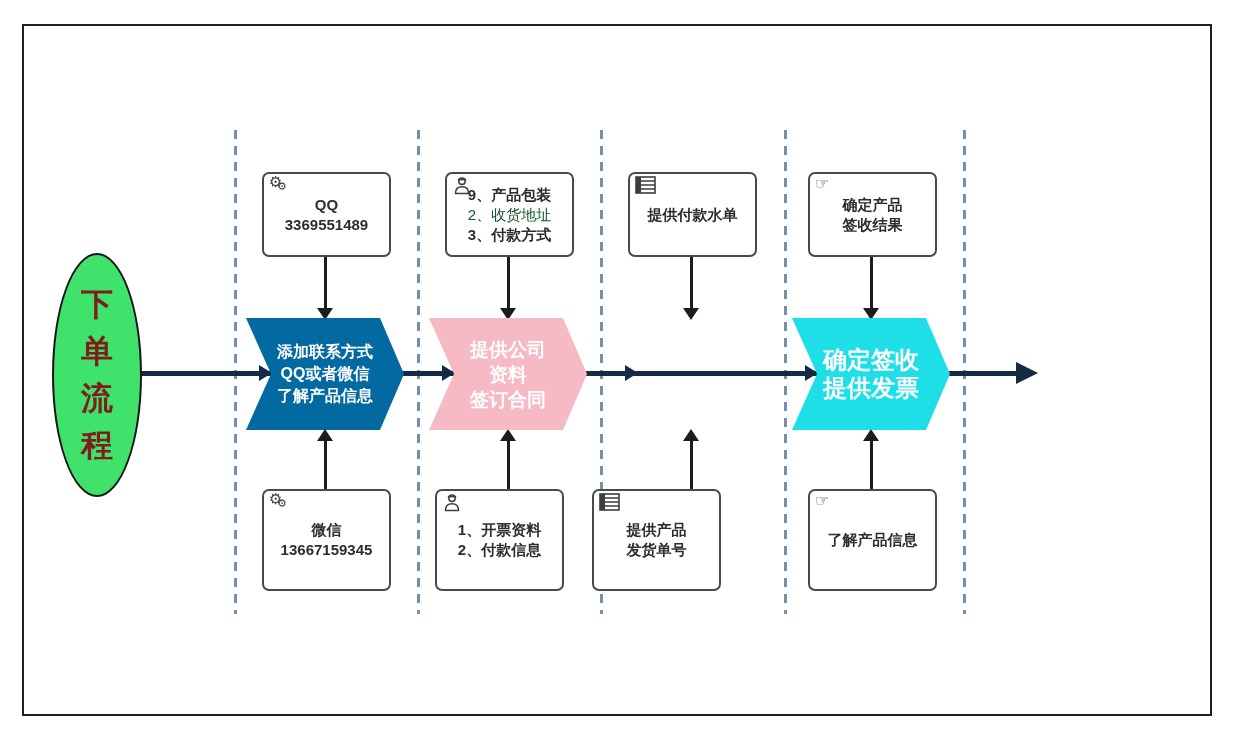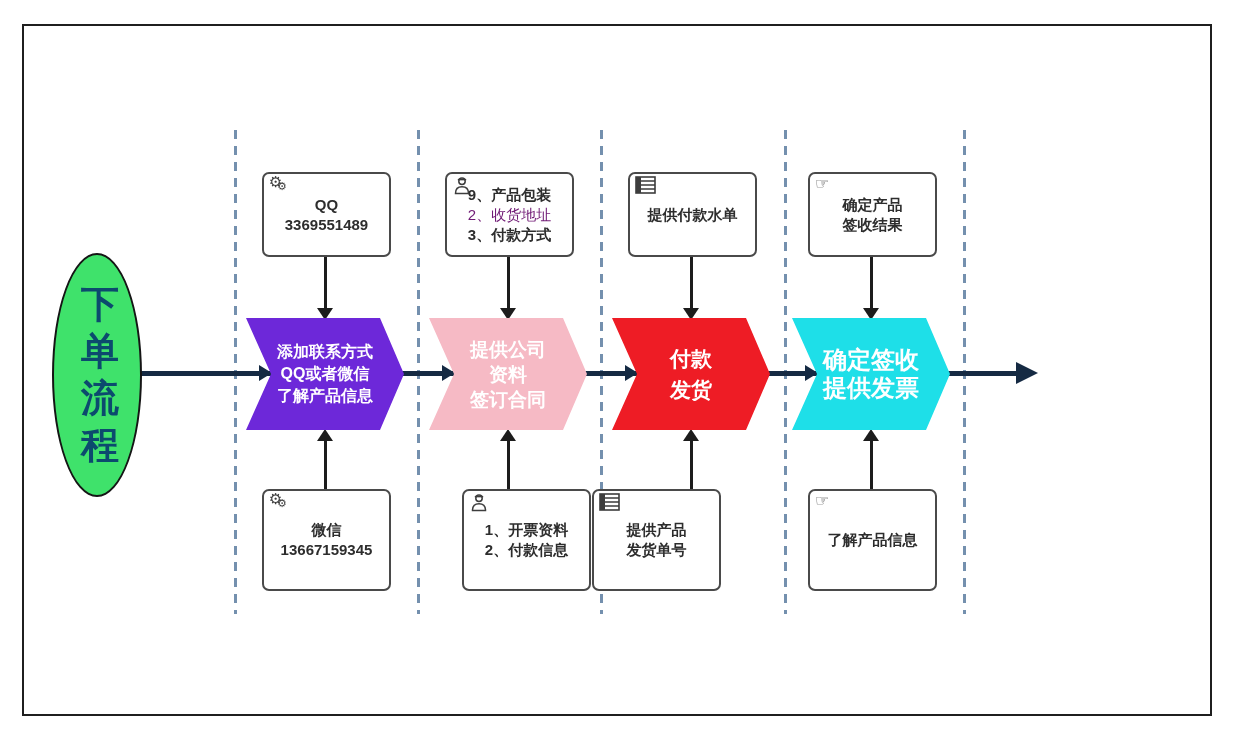--- a/index.html
+++ b/index.html
@@ -14,21 +14,21 @@
   .notch-arrow{position:absolute;top:365px;width:0;height:0;z-index:1;
                border-top:8px solid transparent;border-bottom:8px solid transparent;
                border-left:13px solid #152a43;}
   .big-arrow{position:absolute;left:1016px;top:362px;width:0;height:0;z-index:1;
              border-top:11px solid transparent;border-bottom:11px solid transparent;
              border-left:22px solid #152a43;}
 
   .start-ellipse{position:absolute;left:52px;top:253px;width:86px;height:240px;
                  border:2px solid #151515;border-radius:50%;display:flex;align-items:center;
                  justify-content:center;z-index:2;background:#3fe26b;}
-  .start-ellipse .vtext{width:32px;font-size:38px;font-weight:bold;color:#0c4a6e;
+  .start-ellipse .vtext{width:32px;font-size:32px;font-weight:bold;color:#7f1d1d;
                         line-height:47px;word-break:break-all;text-align:center;}
 
   .chevron{position:absolute;top:318px;width:158px;height:112px;z-index:2;
            display:flex;flex-direction:column;align-items:center;justify-content:center;
            color:#fff;font-weight:bold;text-align:center;
            clip-path:polygon(0 0,134px 0,100% 50%,134px 100%,0 100%,25px 50%);}
   .chev1{font-size:16px;line-height:22px;}
   .chev2{font-size:19px;line-height:25px;}
   .chev3{font-size:21px;line-height:31px;}
   .chev4{font-size:24px;line-height:28px;}
@@ -36,21 +36,21 @@
   .box{position:absolute;width:125px;background:#fff;border:2px solid #4a4a4a;border-radius:7px;
        display:flex;flex-direction:column;align-items:center;justify-content:center;
        font-weight:bold;color:#2d2d2d;font-size:15px;line-height:20px;text-align:center;z-index:2;}
   .box-top{top:172px;height:81px;}
   .box-bottom{top:489px;height:98px;}
   .box .icon{position:absolute;top:2px;left:5px;color:#3d3d3d;}
   .icon-gears{width:22px;height:20px;}
   .icon-gears .g1{position:absolute;left:0;top:-2px;font-size:15px;line-height:15px;}
   .icon-gears .g2{position:absolute;left:8px;top:5px;font-size:11px;line-height:11px;}
   .icon-hand{font-size:16px;line-height:16px;}
-  .muted{color:#701a75;font-weight:normal;}
+  .muted{color:#14532d;font-weight:normal;}
 
   .v-line{position:absolute;width:3px;background:#1c1c1c;z-index:1;}
   .vl-top{top:253px;height:56px;}
   .vl-bottom{top:440px;height:49px;}
   .arr-down{position:absolute;top:308px;width:0;height:0;z-index:1;
             border-left:8px solid transparent;border-right:8px solid transparent;
             border-top:12px solid #1c1c1c;}
   .arr-up{position:absolute;top:429px;width:0;height:0;z-index:1;
           border-left:8px solid transparent;border-right:8px solid transparent;
           border-bottom:12px solid #1c1c1c;}
@@ -85,21 +85,21 @@
   <div class="box box-top" style="left:262px">
     <span class="icon icon-gears">
       <span class="g1">⚙</span>
         <span class="g2">⚙</span>
     </span>
     <span>QQ</span>
     <span>3369551489</span>
   </div>
   <div class="v-line vl-top" style="left:324px"></div>
   <div class="arr-down" style="left:317px"></div>
-  <div class="chevron chev1" style="left: 246px; background: #6d28d9;">
+  <div class="chevron chev1" style="left: 246px; background: #0369a1;">
     <span>添加联系方式</span>
     <span>QQ或者微信</span>
     <span>了解产品信息</span>
   </div>
   <div class="arr-up" style="left:317px"></div>
   <div class="v-line vl-bottom" style="left:324px"></div>
   <div class="box box-bottom" style="left:262px">
     <span class="icon icon-gears">
       <span class="g1">⚙</span>
         <span class="g2">⚙</span>
@@ -124,21 +124,21 @@
   </div>
   <div class="v-line vl-top" style="left:507px"></div>
   <div class="arr-down" style="left:500px"></div>
   <div class="chevron chev2" style="left: 429px; background: rgb(246, 186, 197);">
     <span>提供公司</span>
     <span>资料</span>
     <span>签订合同</span>
   </div>
   <div class="arr-up" style="left:500px"></div>
   <div class="v-line vl-bottom" style="left:507px"></div>
-  <div class="box box-bottom" style="left:462px">
+  <div class="box box-bottom" style="left:435px">
     <span class="icon">
       <svg width="20" height="19" viewBox="0 0 20 19">
         <g fill="none" stroke="#3d3d3d" stroke-width="1.5">
           <circle cx="10" cy="5.2" r="3.2"></circle>
           <path d="M3.5 17.5 C3.5 12.8 6.2 10.8 10 10.8 C13.8 10.8 16.5 12.8 16.5 17.5 Z"></path>
           <path d="M5.8 3.6 h8.4"></path>
         </g>
       </svg>
     </span>
     <span>1、开票资料</span>
@@ -150,24 +150,20 @@
       <svg width="21" height="18" viewBox="0 0 21 18">
         <rect x="1" y="1" width="19" height="16" fill="none" stroke="#3d3d3d" stroke-width="1.6"></rect>
         <rect x="1" y="1" width="5" height="16" fill="#3d3d3d"></rect>
         <path d="M6 5 H20 M6 9 H20 M6 13 H20" stroke="#3d3d3d" stroke-width="1.3" fill="none"></path>
       </svg>
     </span>
     <span>提供付款水单</span>
   </div>
   <div class="v-line vl-top" style="left:690px"></div>
   <div class="arr-down" style="left:683px"></div>
-  <div class="chevron chev3" style="left: 612px; background: rgb(238, 28, 37);">
-    <span>付款</span>
-    <span>发货</span>
-  </div>
   <div class="arr-up" style="left:683px"></div>
   <div class="v-line vl-bottom" style="left:690px"></div>
   <div class="box box-bottom" style="left:592px">
     <span class="icon">
       <svg width="21" height="18" viewBox="0 0 21 18">
         <rect x="1" y="1" width="19" height="16" fill="none" stroke="#3d3d3d" stroke-width="1.6"></rect>
         <rect x="1" y="1" width="5" height="16" fill="#3d3d3d"></rect>
         <path d="M6 5 H20 M6 9 H20 M6 13 H20" stroke="#3d3d3d" stroke-width="1.3" fill="none"></path>
       </svg>
     </span>

